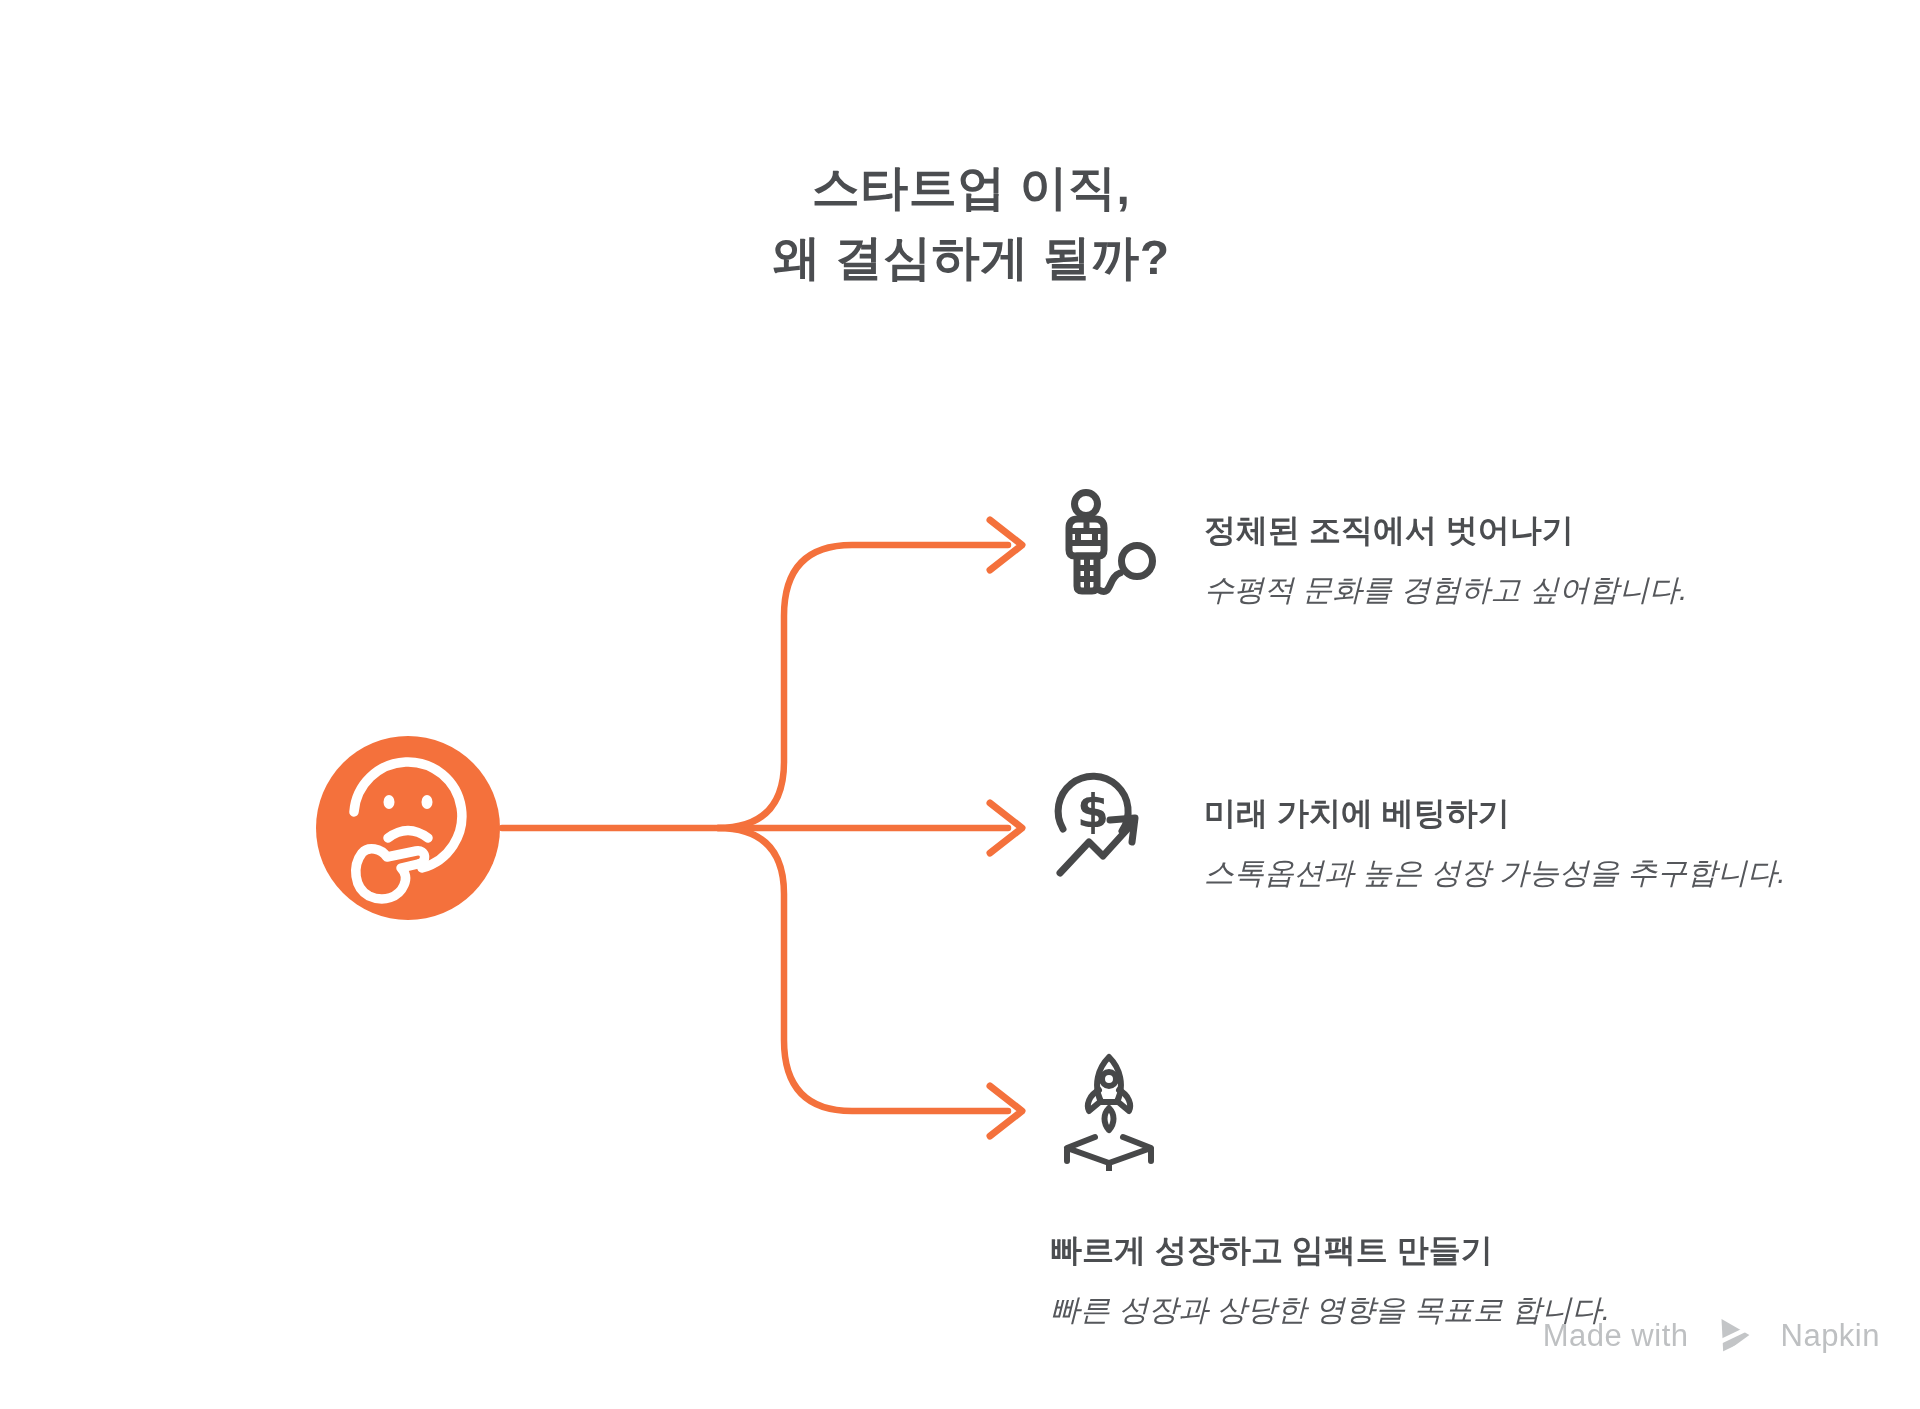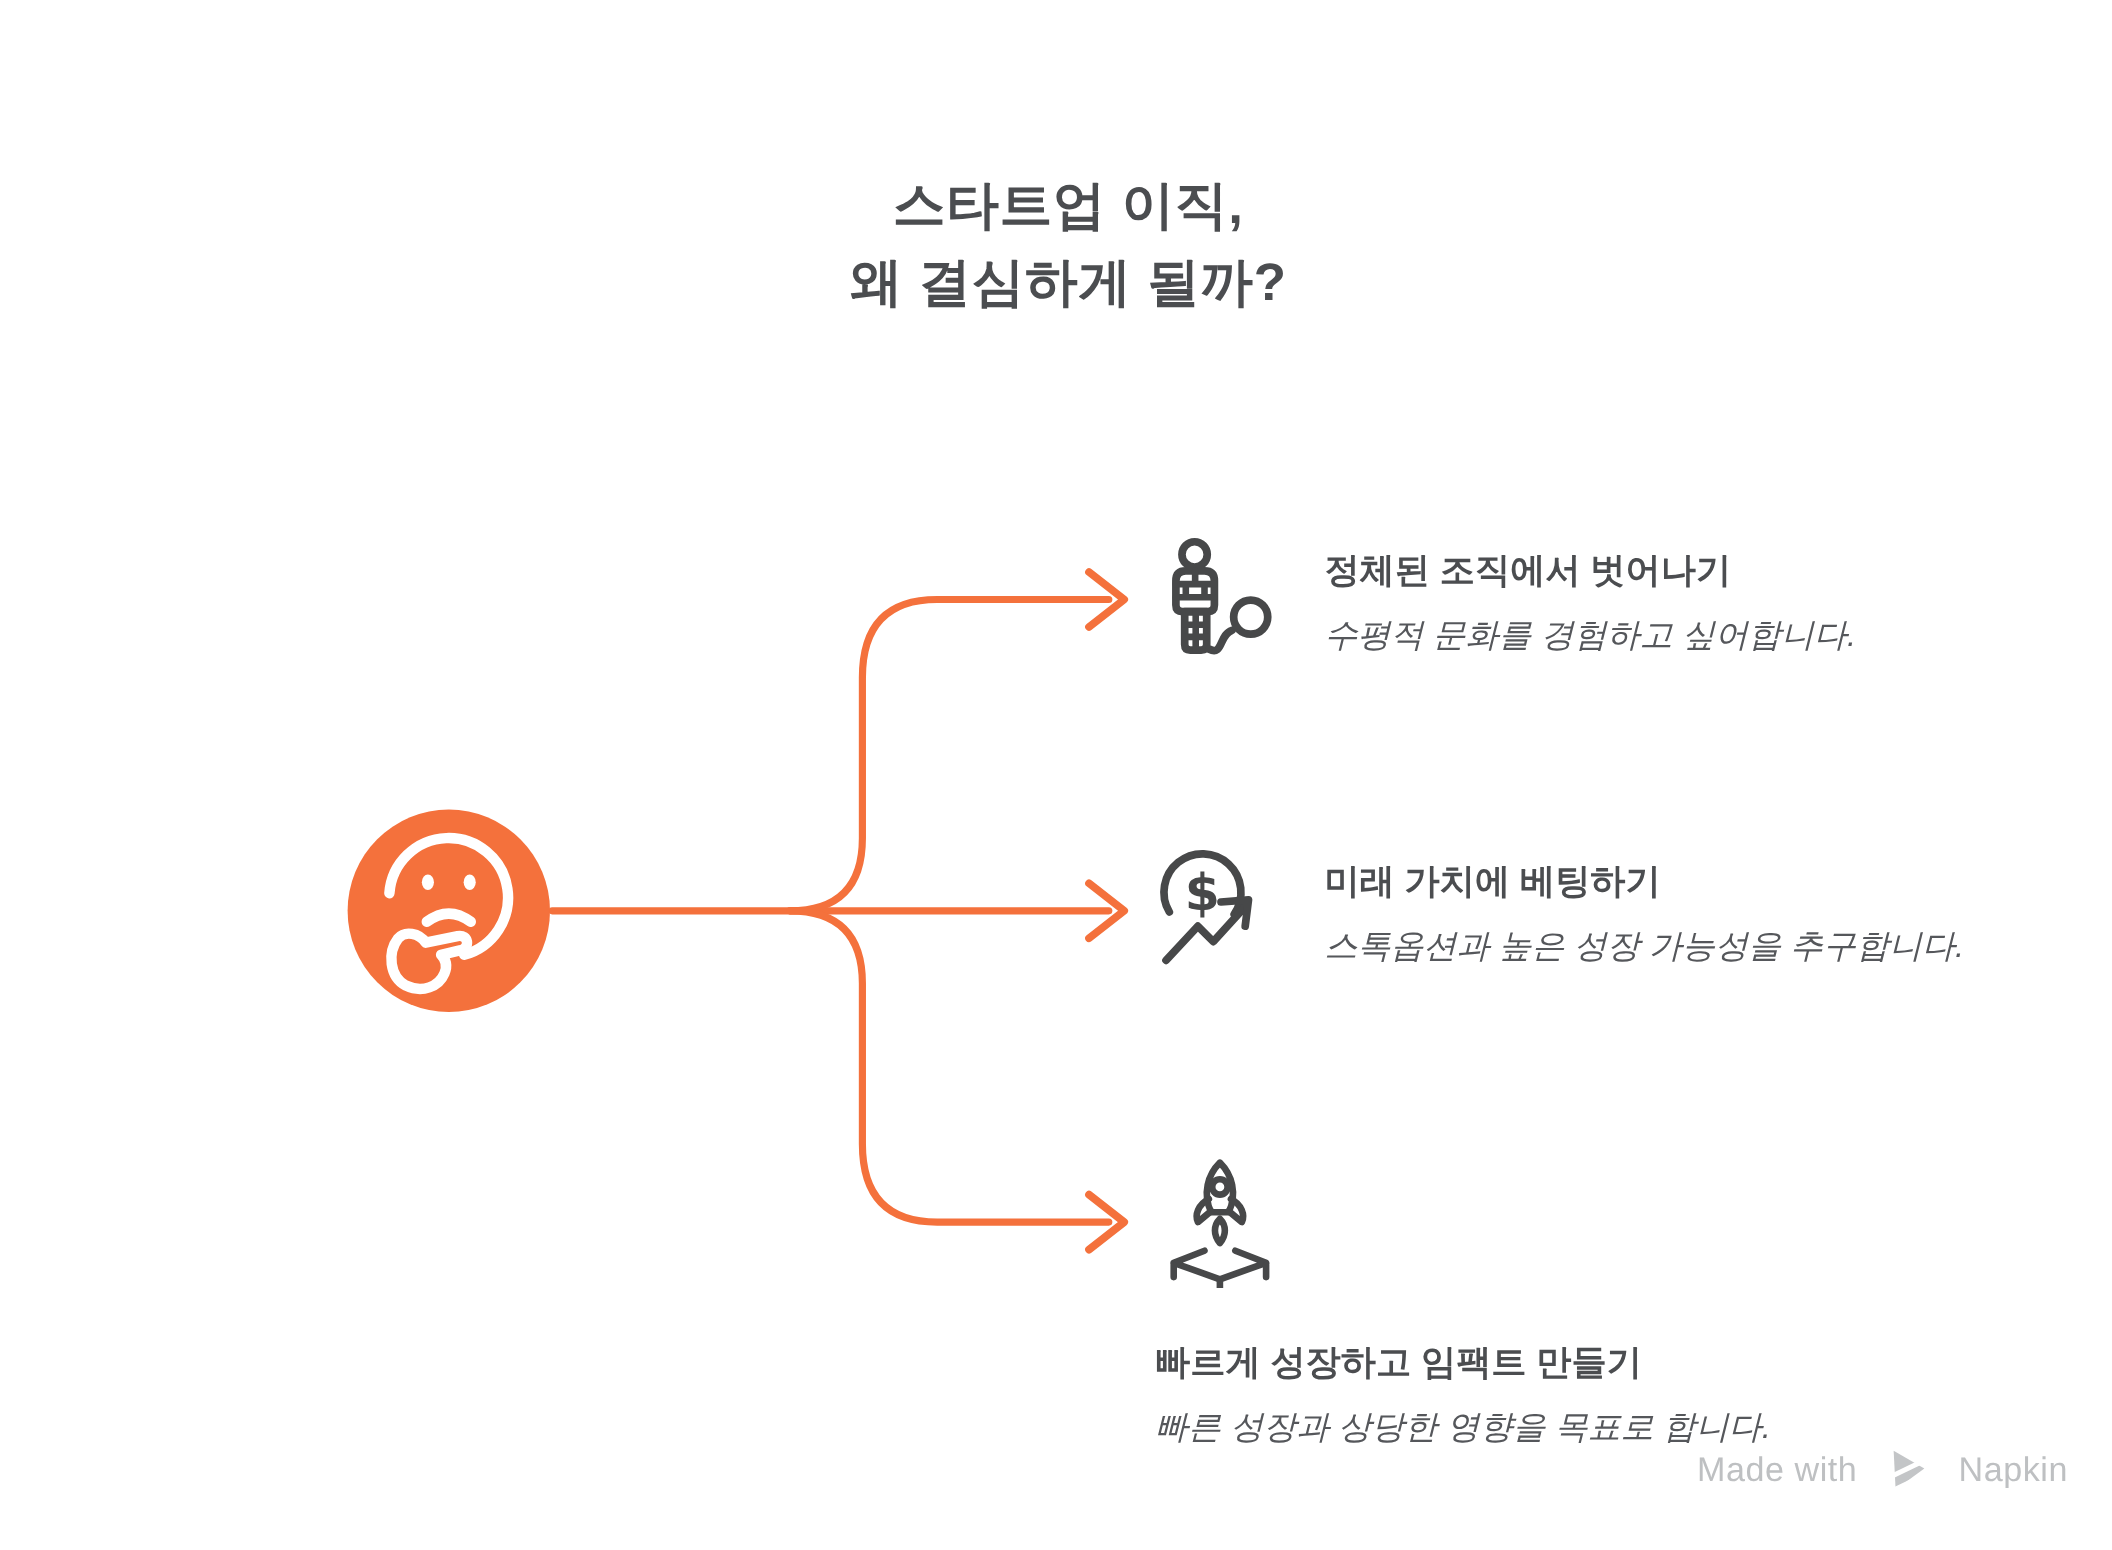--- a/index.html
+++ b/index.html
@@ -57,21 +57,21 @@
     gap:36px;
   }
   .b1{top:487px;}
   .b2{top:770px;}
   .b3{top:1053px;flex-direction:column;}
   .branch-icon{width:118px;height:118px;flex:0 0 auto;}
   .branch-icon svg{display:block;width:118px;height:118px;}
   .icon-stroke{fill:none;stroke:var(--icon-gray);stroke-width:7;stroke-linecap:round;stroke-linejoin:round;}
   .icon-stroke-thin{fill:none;stroke:var(--icon-gray);stroke-width:6;stroke-linecap:round;stroke-linejoin:round;}
   .icon-text{fill:var(--icon-gray);font-family:"DejaVu Sans","Liberation Sans",sans-serif;font-weight:bold;}
-  .branch-text{margin-top:13px;max-width:640px;}
+  .branch-text{margin-top:25px;max-width:640px;}
   .branch-title{
     font-size:32px;line-height:36px;
     font-weight:bold;
     color:var(--title-gray);
     white-space:nowrap;
   }
   .branch-desc{
     margin-top:25px;
     font-size:30px;line-height:34px;
     color:var(--desc-gray);

